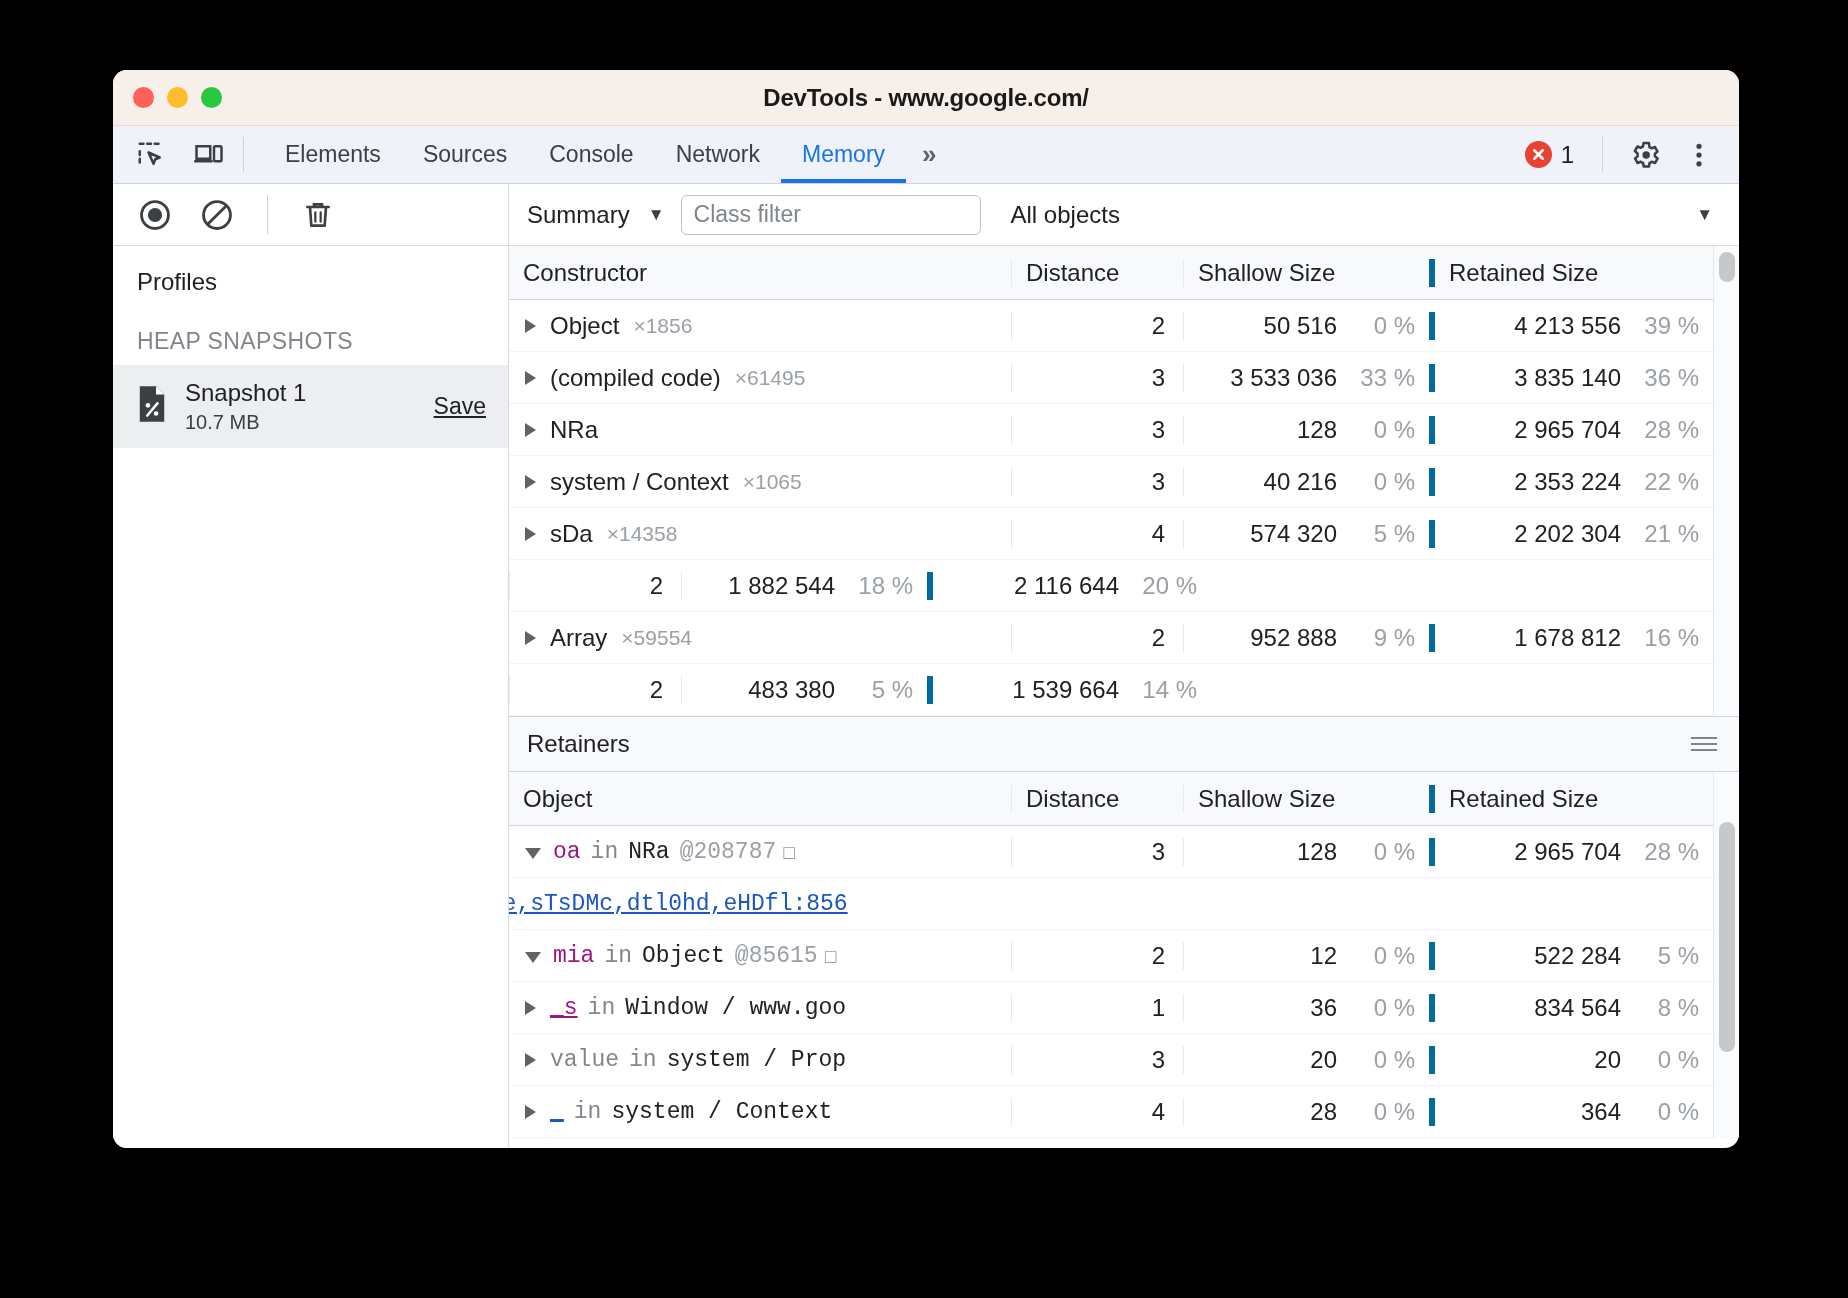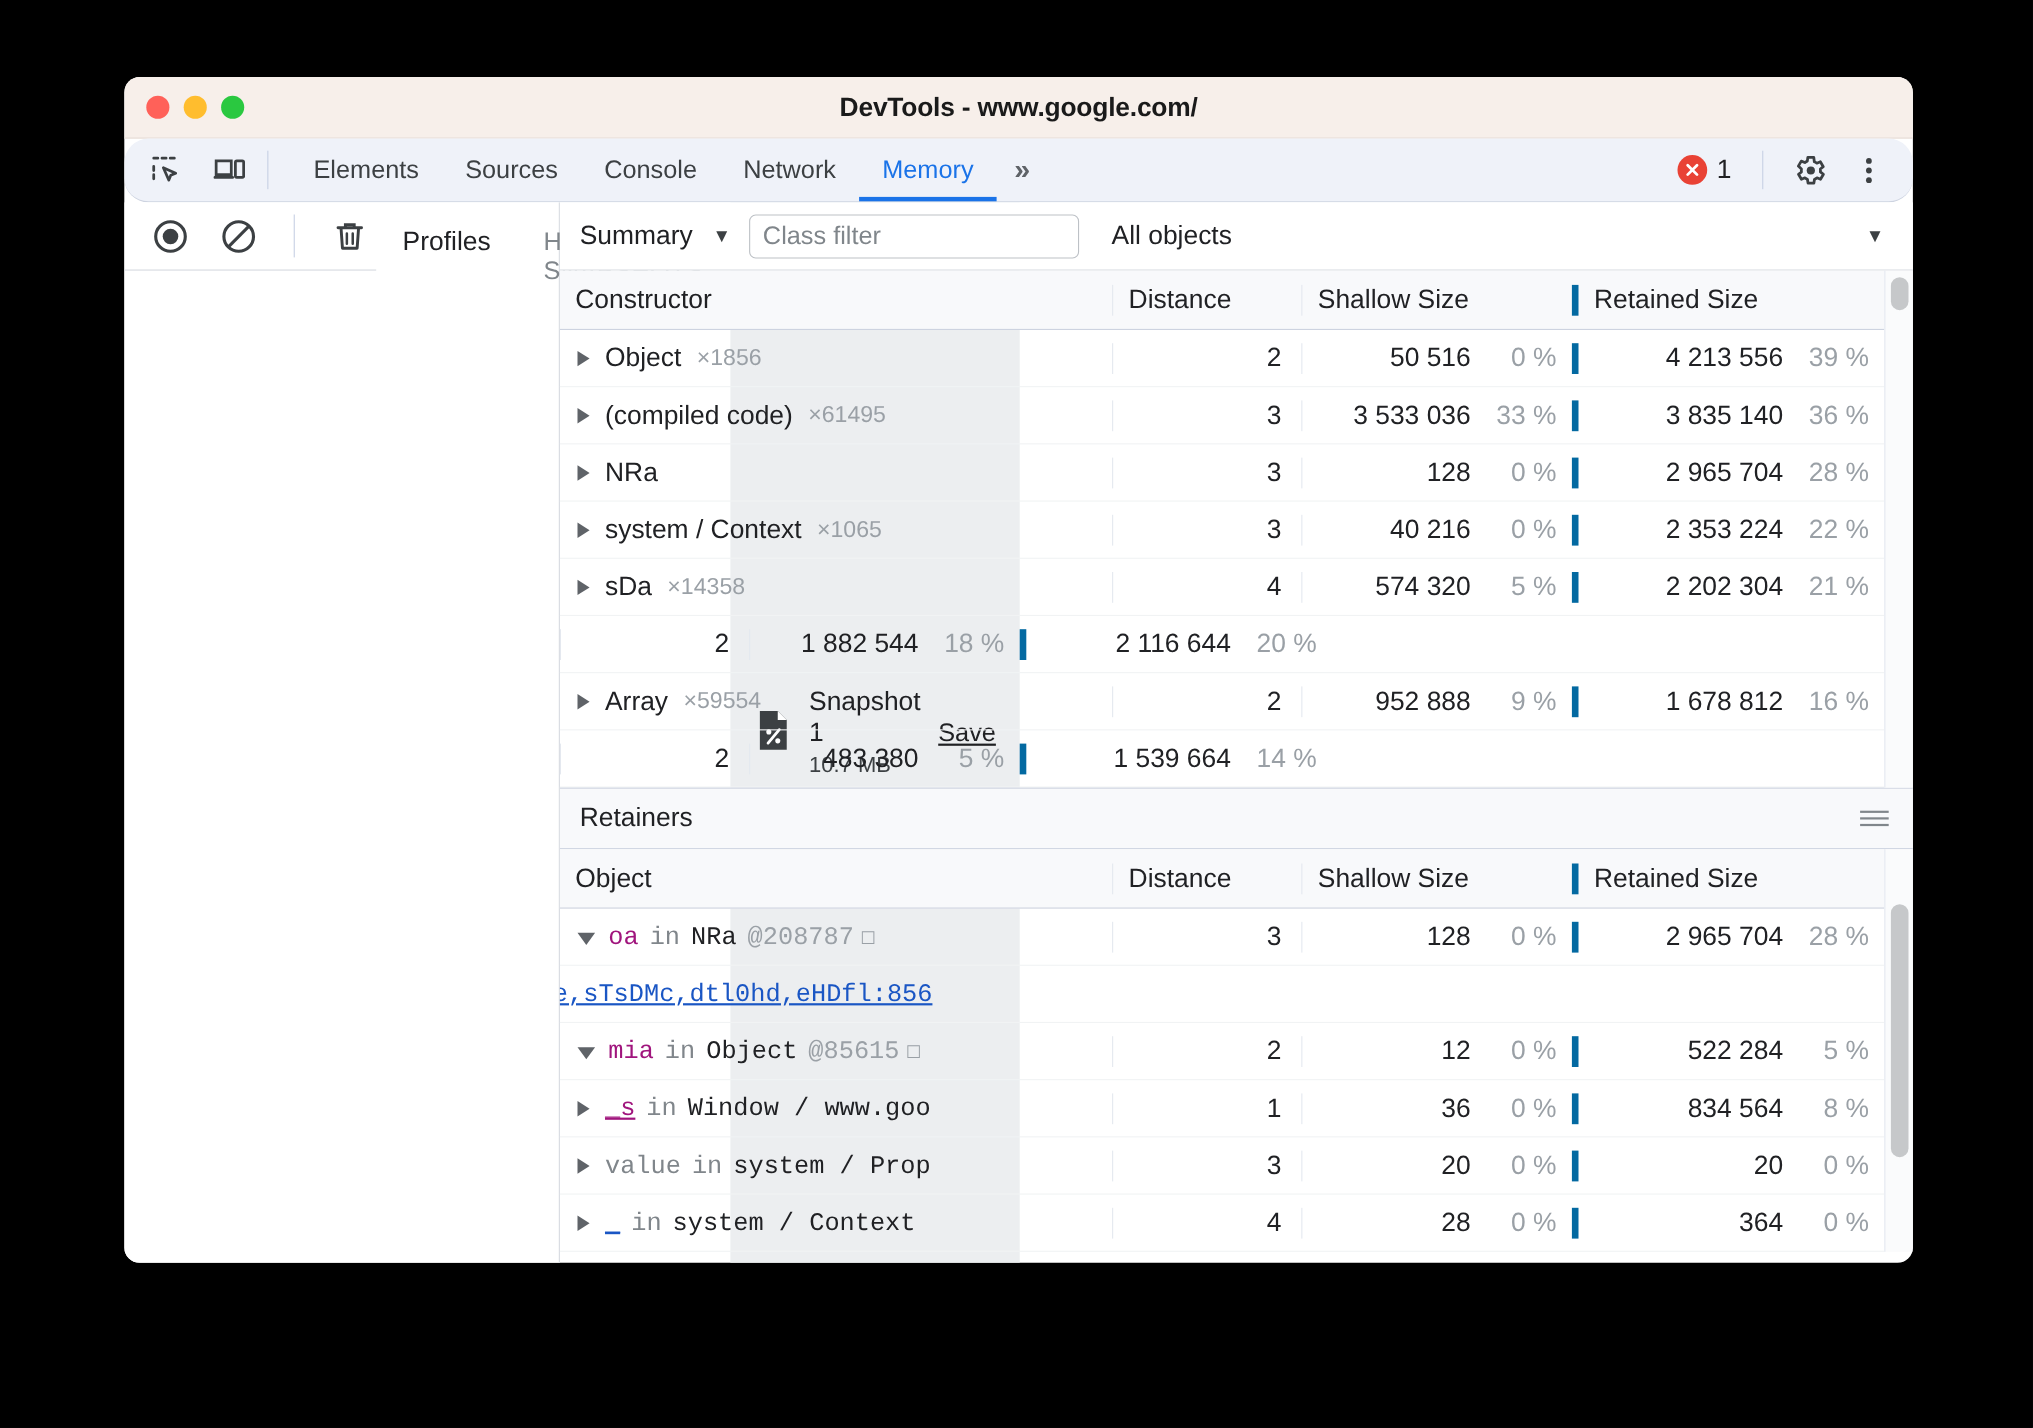--- a/index.html
+++ b/index.html
@@ -41,21 +41,20 @@
     letter-spacing: -0.2px;
   }
 
   
   .tabbar {
     height: 58px;
     background: #eff2f9;
     border-bottom: 1px solid #cdd3e0;
     display: flex; align-items: stretch;
     position: relative;
-    border-radius: 22px;
   }
   .tb-icons { display: flex; align-items: center; padding-left: 16px; gap: 14px; }
   .tb-icon {
     width: 44px; height: 44px;
     display: flex; align-items: center; justify-content: center;
     cursor: pointer;
   }
   .vsep { width: 1px; background: #c7d0e4; margin: 11px 12px; align-self: stretch; }
   .tabs { display: flex; align-items: stretch; margin-left: 8px; }
   .tab {
@@ -84,21 +83,21 @@
   }
   .err-count { font-size: 24px; color: #202124; }
   .icon-btn { width: 48px; height: 48px; display: flex; align-items: center; justify-content: center; cursor: pointer; }
 
   
   .body { display: flex; height: calc(1078px - 56px - 58px); }
   .sidebar {
     width: 396px; min-width: 396px;
     background: #ffffff;
     border-right: 1px solid #d6dae0;
-    display: flex; flex-direction: row;
+    display: flex; flex-direction: column;
   }
   .panel { flex: 1; display: flex; flex-direction: column; min-width: 0; }
 
   
   .profiler-toolbar {
     height: 62px; display: flex; align-items: center;
     border-bottom: 1px solid #d6dae0;
     padding-left: 18px; gap: 14px;
   }
   .pt-btn { width: 48px; height: 48px; display: flex; align-items: center; justify-content: center; cursor: pointer; }

